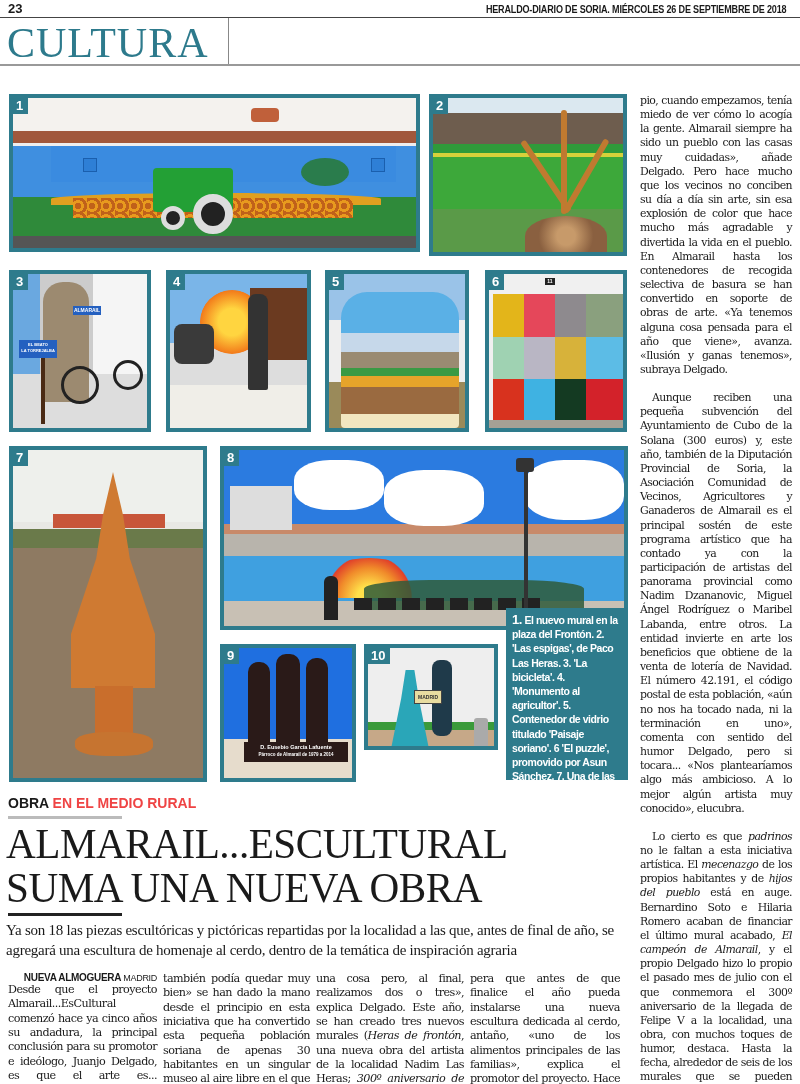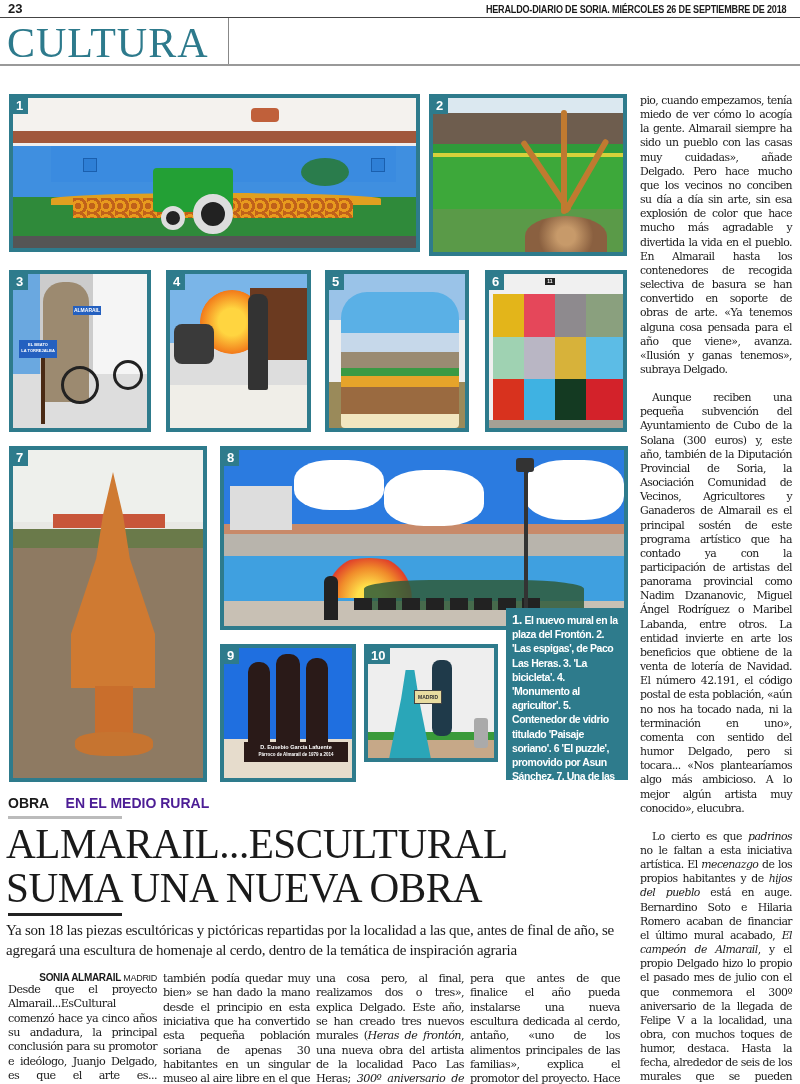--- a/index.html
+++ b/index.html
@@ -19,21 +19,21 @@
   .photo .num { position: absolute; left: 0; top: 0; background: #2e7b8c; color: #fff; font: bold 13px "Liberation Sans", sans-serif; padding: 0 5px 1px 3px; z-index: 3; }
   .photo .scene { position: absolute; inset: 0; }
 
   
   .caption { left: 506px; top: 608px; width: 122px; height: 172px; background: #2e7b8c; color: #fff; padding: 5px 6px; font: bold 10.5px/14.2px "Liberation Sans", sans-serif; letter-spacing: -0.45px; z-index: 5; }
   .caption .big { font-size: 13px; }
   .caption .credit { font-size: 7.5px; font-weight: normal; margin-top: 1px; display: block; letter-spacing: 0; }
 
   
   .kicker { left: 8px; top: 795px; font: bold 14px "Liberation Sans", sans-serif; }
-  .kicker .acc { color: #4c1d95; margin-left: 13px; }
+  .kicker .acc { color: #ef4444; }
   .kicker-rule { left: 8px; top: 816px; width: 114px; height: 3px; background: #bbb; }
   .headline { left: 6px; top: 822px; font: 42px/44px "Liberation Serif", serif; letter-spacing: -0.5px; transform: scaleX(0.98); transform-origin: left; }
   .headline-rule { left: 8px; top: 913px; width: 114px; height: 3px; background: #222; }
   .dek { left: 6px; top: 920px; width: 620px; font: 15px/20px "Liberation Serif", serif; letter-spacing: -0.25px; }
 
   
   .col { font: 11.2px/14.35px "DejaVu Serif", serif; text-align: justify; letter-spacing: -0.55px; hyphens: manual; }
   .col p { text-indent: 0; }
   .col p.ind { text-indent: 12px; margin-top: 14px; }
   .byline { text-align: right; font: bold 10px "Liberation Sans", sans-serif; letter-spacing: -0.3px; }
@@ -150,21 +150,21 @@
   <div class="scene" style="background:linear-gradient(#1f6fe0 0 70%, #e6dccc 70%);"></div>
   <div class="abs" style="left:24px;top:14px;width:22px;height:80px;background:#2a1a18;border-radius:10px 10px 0 0;"></div>
   <div class="abs" style="left:52px;top:6px;width:24px;height:90px;background:#2a1a18;border-radius:10px 10px 0 0;"></div>
   <div class="abs" style="left:82px;top:10px;width:22px;height:86px;background:#2a1a18;border-radius:10px 10px 0 0;"></div>
   <div class="abs" style="left:20px;top:94px;width:104px;height:20px;background:#2a1a18;color:#fff;font:bold 5.5px/7px 'Liberation Sans',sans-serif;text-align:center;padding-top:2px;">
     <div>D. Eusebio García Lafuente</div>
     <div style="font-size:4.5px;">Párroco de Almarail de 1979 a 2014</div>
   </div>
 </div>
 
-<div class="abs photo" style="left:364px;top:644px;width:134px;height:118px;">
+<div class="abs photo" style="left:364px;top:644px;width:134px;height:106px;">
   <span class="num">10</span>
   <div class="scene" style="background:linear-gradient(#eee 0 76%, #3a9a3a 76% 84%, #c6a888 84%);"></div>
   <div class="abs" style="left:20px;top:22px;width:44px;height:94px;background:#2aa6b8;border-radius:40% 40% 10% 10%;clip-path:polygon(40% 0,60% 0,70% 30%,100% 100%,0 100%,30% 30%);"></div>
   <div class="abs" style="left:64px;top:12px;width:20px;height:76px;background:#1f3a4a;border-radius:8px;"></div>
   <div class="abs" style="left:46px;top:42px;width:28px;height:14px;background:#e8dca0;border:1px solid #444;color:#333;font:bold 5px 'Liberation Sans',sans-serif;text-align:center;line-height:12px;">MADRID</div>
   <div class="abs" style="left:106px;top:70px;width:14px;height:30px;background:#aaa;border-radius:3px;"></div>
 </div>
 
 <div class="abs caption">
   <span class="big">1.</span><span> El nuevo mural en la plaza del Frontón. 2. 'Las espigas', de Paco Las Heras. 3. 'La bicicleta'. 4. 'Monumento al agricultor'. 5. Contenedor de vidrio titulado 'Paisaje soriano'. 6 'El puzzle', promovido por Asun Sánchez. 7. Una de las esculturas talladas en directo con motosierra por Pepe Llorente. 8. La primera obra, homenaje a la Cañada Real. 9. Homenaje al padre Eusebio. 10. Mural de Felipe V.</span>
@@ -178,30 +178,30 @@
 <div class="abs kicker-rule"></div>
 <div class="abs headline">
   <div>ALMARAIL...ESCULTURAL</div>
   <div>SUMA UNA NUEVA OBRA</div>
 </div>
 <div class="abs headline-rule"></div>
 <div class="abs dek">Ya son 18 las piezas escultóricas y pictóricas repartidas por la localidad a las que, antes de final de año, se agregará una escultura de homenaje al cerdo, dentro de la temática de inspiración agraria</div>
 
 <div class="abs col" style="left:8px;top:972px;width:149px;">
   <div class="byline">
-    <span>SONIA ALMARAIL</span>
+    <span>NUEVA ALMOGUERA</span>
     <span class="loc">MADRID</span>
   </div>
   <p>Desde que el proyecto Almarail...EsCultural comenzó hace ya cinco años su andadura, la principal conclusión para su promotor e ideólogo, Juanjo Delgado, es que el arte es... «contagioso». Es «lo bonito», insiste. «El mira qué mural tan chulo» y el «pues yo tengo una cochera que</p>
 </div>
 <div class="abs col" style="left:163px;top:972px;width:147px;">
   <p>también podía quedar muy bien» se han dado la mano desde el principio en esta iniciativa que ha convertido esta pequeña población soriana de apenas 30 habitantes en un singular museo al aire libre en el que el arte rinde homenaje al pasado rural, las costumbres, las tradiciones y su historia. «La idea era hacer cada año</p>
 </div>
 <div class="abs col" style="left:316px;top:972px;width:148px;">
-  <p><span>una cosa pero, al final, realizamos dos o tres», explica Delgado. Este año, se han creado tres nuevos murales (</span><i>Heras de frontón</i><span>, una nueva obra del artista de la localidad Paco Las Heras; </span><i>300º aniversario de la llegada de Felipe V</i></p>
+  <p><span>una cosa pero, al final, realizamos dos o tres», explica Delgado. Este año, se han creado tres nuevos murales (</span><i>Heras de frontón</i><span>, una nueva obra del artista de la localidad Nadim Las Heras; </span><i>300º aniversario de la llegada de Felipe V</i></p>
 </div>
 <div class="abs col" style="left:470px;top:972px;width:150px;">
   <p><span>pera que antes de que finalice el año pueda instalarse una nueva escultura dedicada al cerdo, antaño, «uno de los alimentos principales de las familias», explica el promotor del proyecto. Hace ya un lustro que el color ha </span></p>
 </div>
 
 <div class="abs col" style="left:640px;top:94px;width:152px;font-size:10.9px;line-height:14.15px;">
   <p>pio, cuando empezamos, tenía miedo de ver cómo lo acogía la gente. Almarail siempre ha sido un pueblo con las casas muy cuidadas», añade Delgado. Pero hace mucho que los vecinos no conciben su día a día sin arte, sin esa explosión de color que hace mucho más agradable y divertida la vida en el pueblo. En Almarail hasta los contenedores de recogida selectiva de basura se han convertido en soporte de obras de arte. «Ya tenemos alguna cosa pensada para el año que viene», avanza. «Ilusión y ganas tenemos», subraya Delgado.</p>
   <p class="ind">Aunque reciben una pequeña subvención del Ayuntamiento de Cubo de la Solana (300 euros) y, este año, también de la Diputación Provincial de Soria, la Asociación Comunidad de Vecinos, Agricultores y Ganaderos de Almarail es el principal sostén de este programa artístico que ha contado ya con la participación de artistas del panorama provincial como Nadim Dzananovic, Miguel Ángel Rodríguez o Maribel Labanda, entre otros. La entidad invierte en arte los beneficios que obtiene de la venta de lotería de Navidad. El número 42.191, el código postal de esta población, «aún no nos ha tocado nada, ni la terminación en uno», comenta con sentido del humor Delgado, pero si tocara... «Nos plantearíamos algo más ambicioso. A lo mejor algún artista muy conocido», elucubra.</p>
   <p class="ind"><span>Lo cierto es que </span><i>padrinos</i><span> no le faltan a esta iniciativa artística. El </span><i>mecenazgo</i><span> de los propios habitantes y de </span><i>hijos del pueblo</i><span> está en auge. Bernardino Soto e Hilaria Romero acaban de financiar el último mural acabado, </span><i>El campeón de Almarail</i><span>, y el propio Delgado hizo lo propio el pasado mes de julio con el que conmemora el 300º aniversario de la llegada de Felipe V a la localidad, una obra, con muchos toques de humor, destaca. Hasta la fecha, alrededor de seis de los murales que se pueden contemplar en el pueblo han sido sufragados por los propietarios de los edificios que sirven de lienzo a esta iniciativa artística.</span></p>
 

